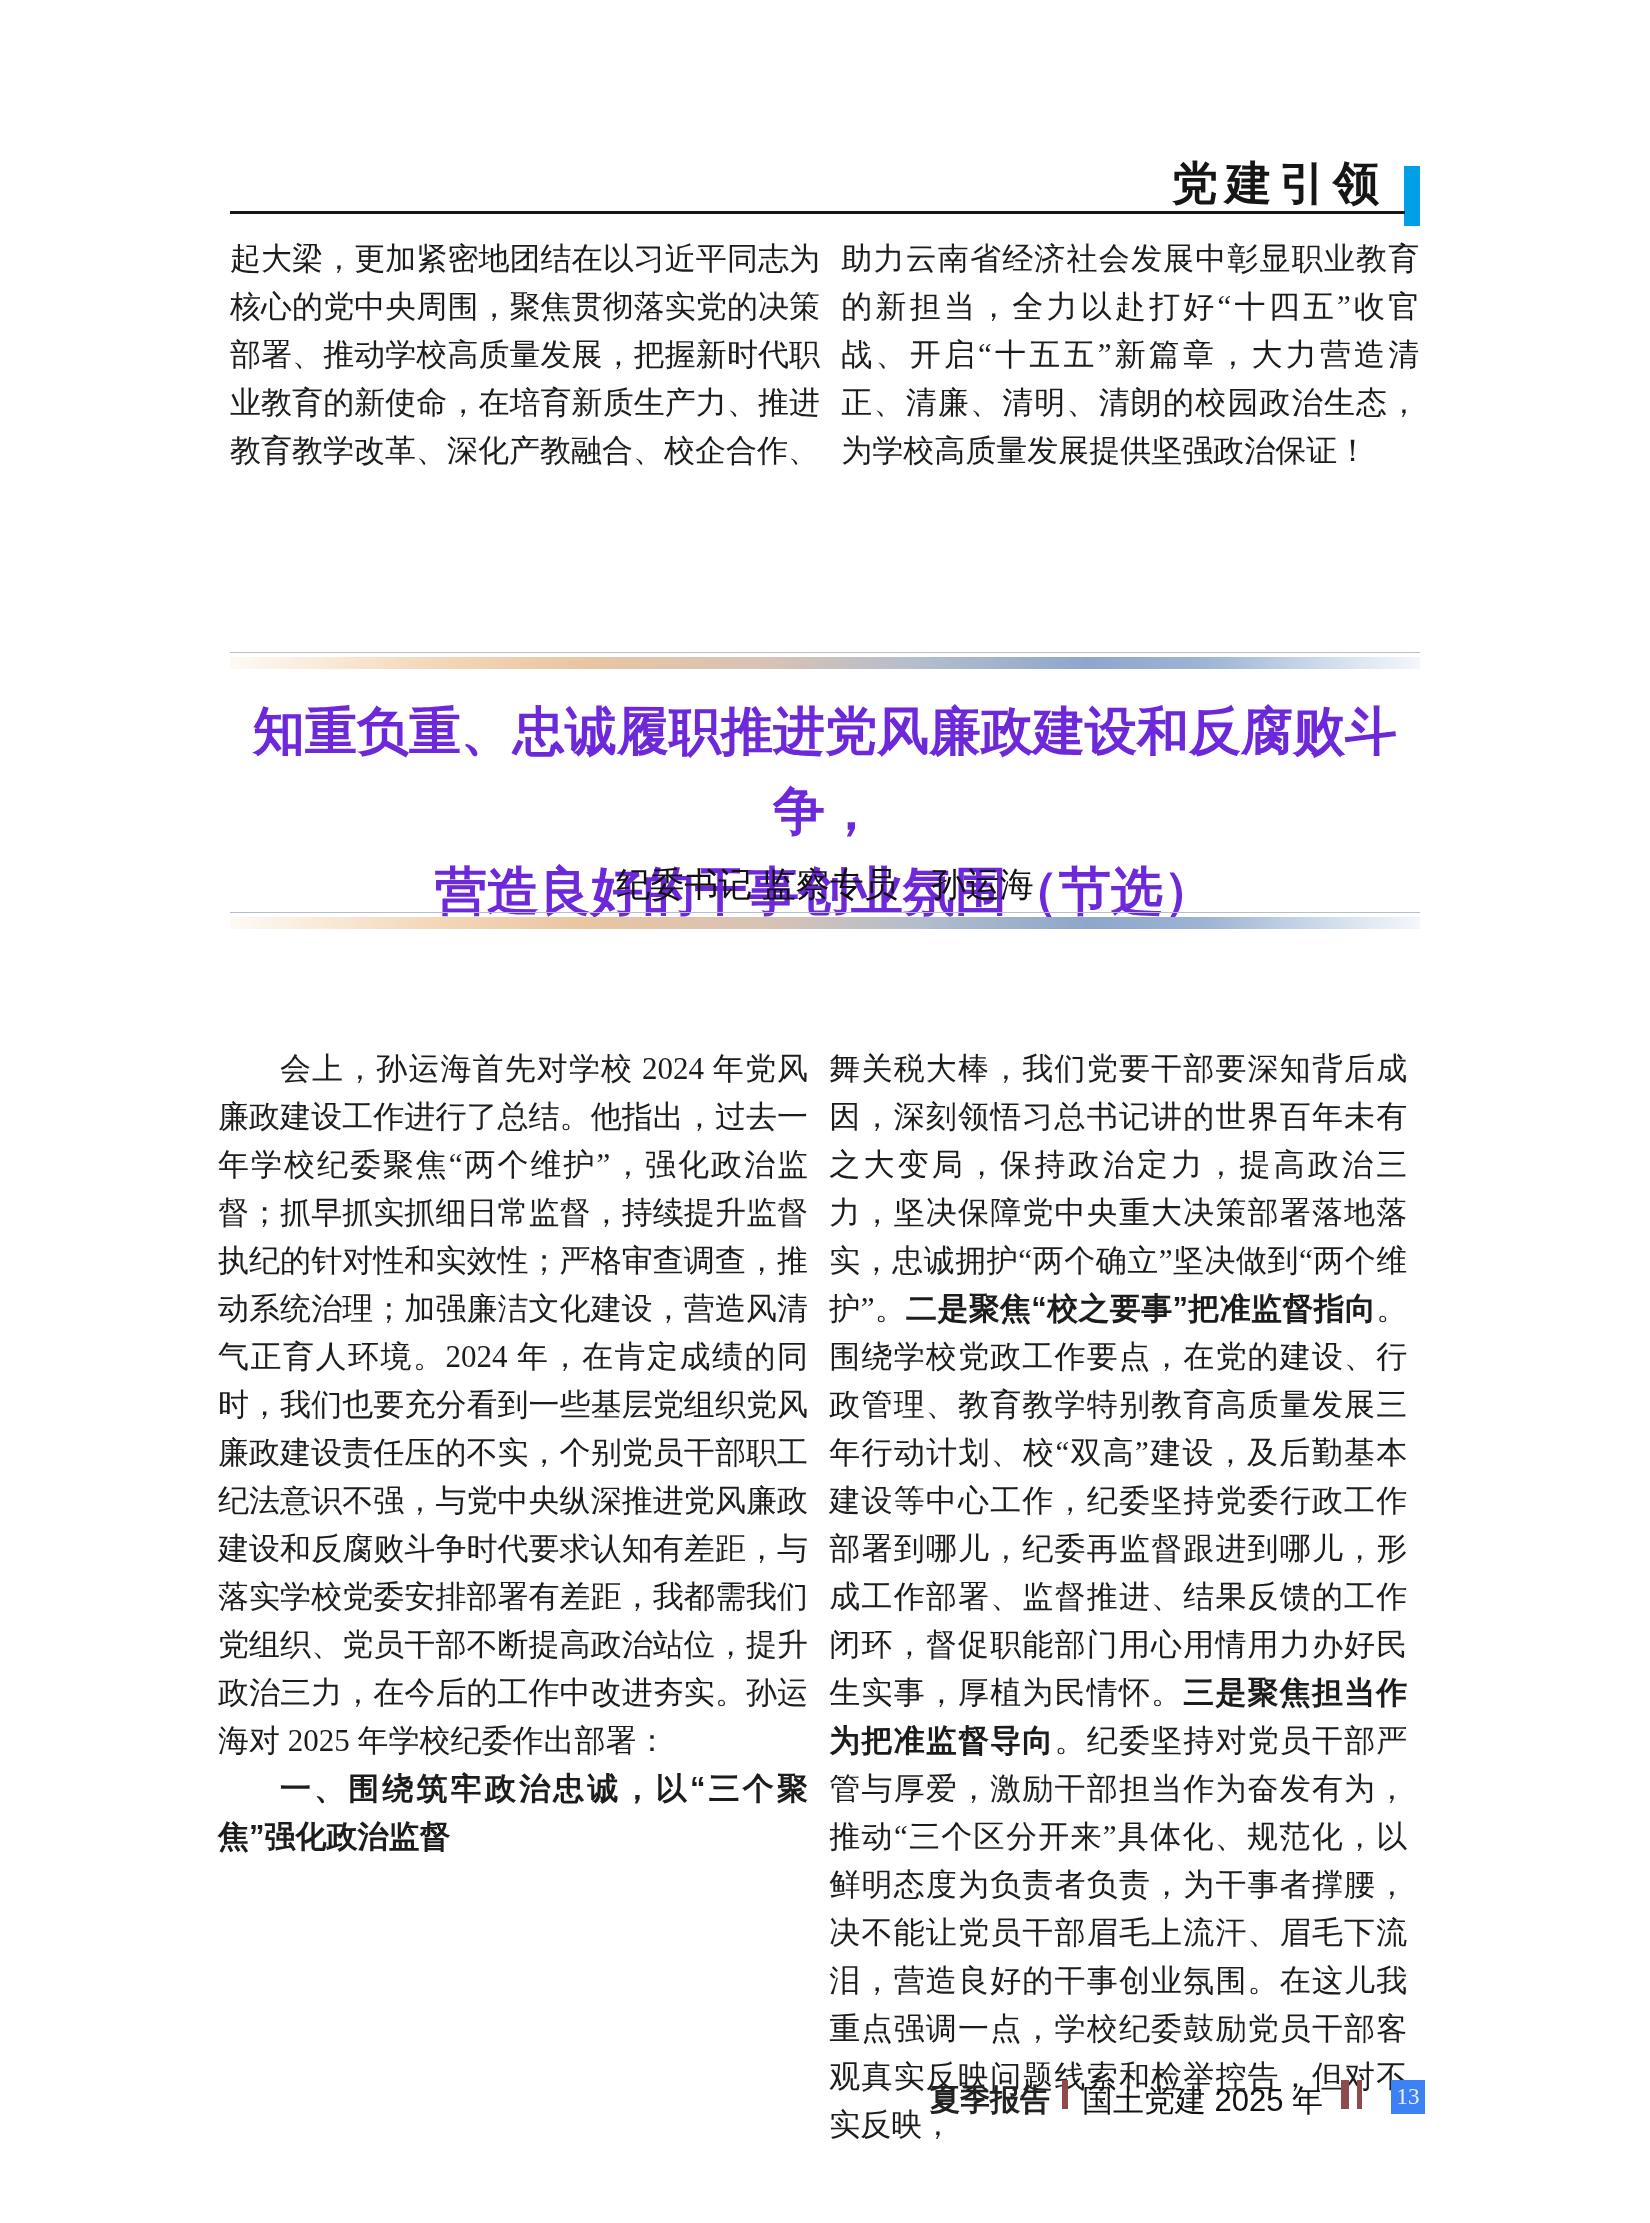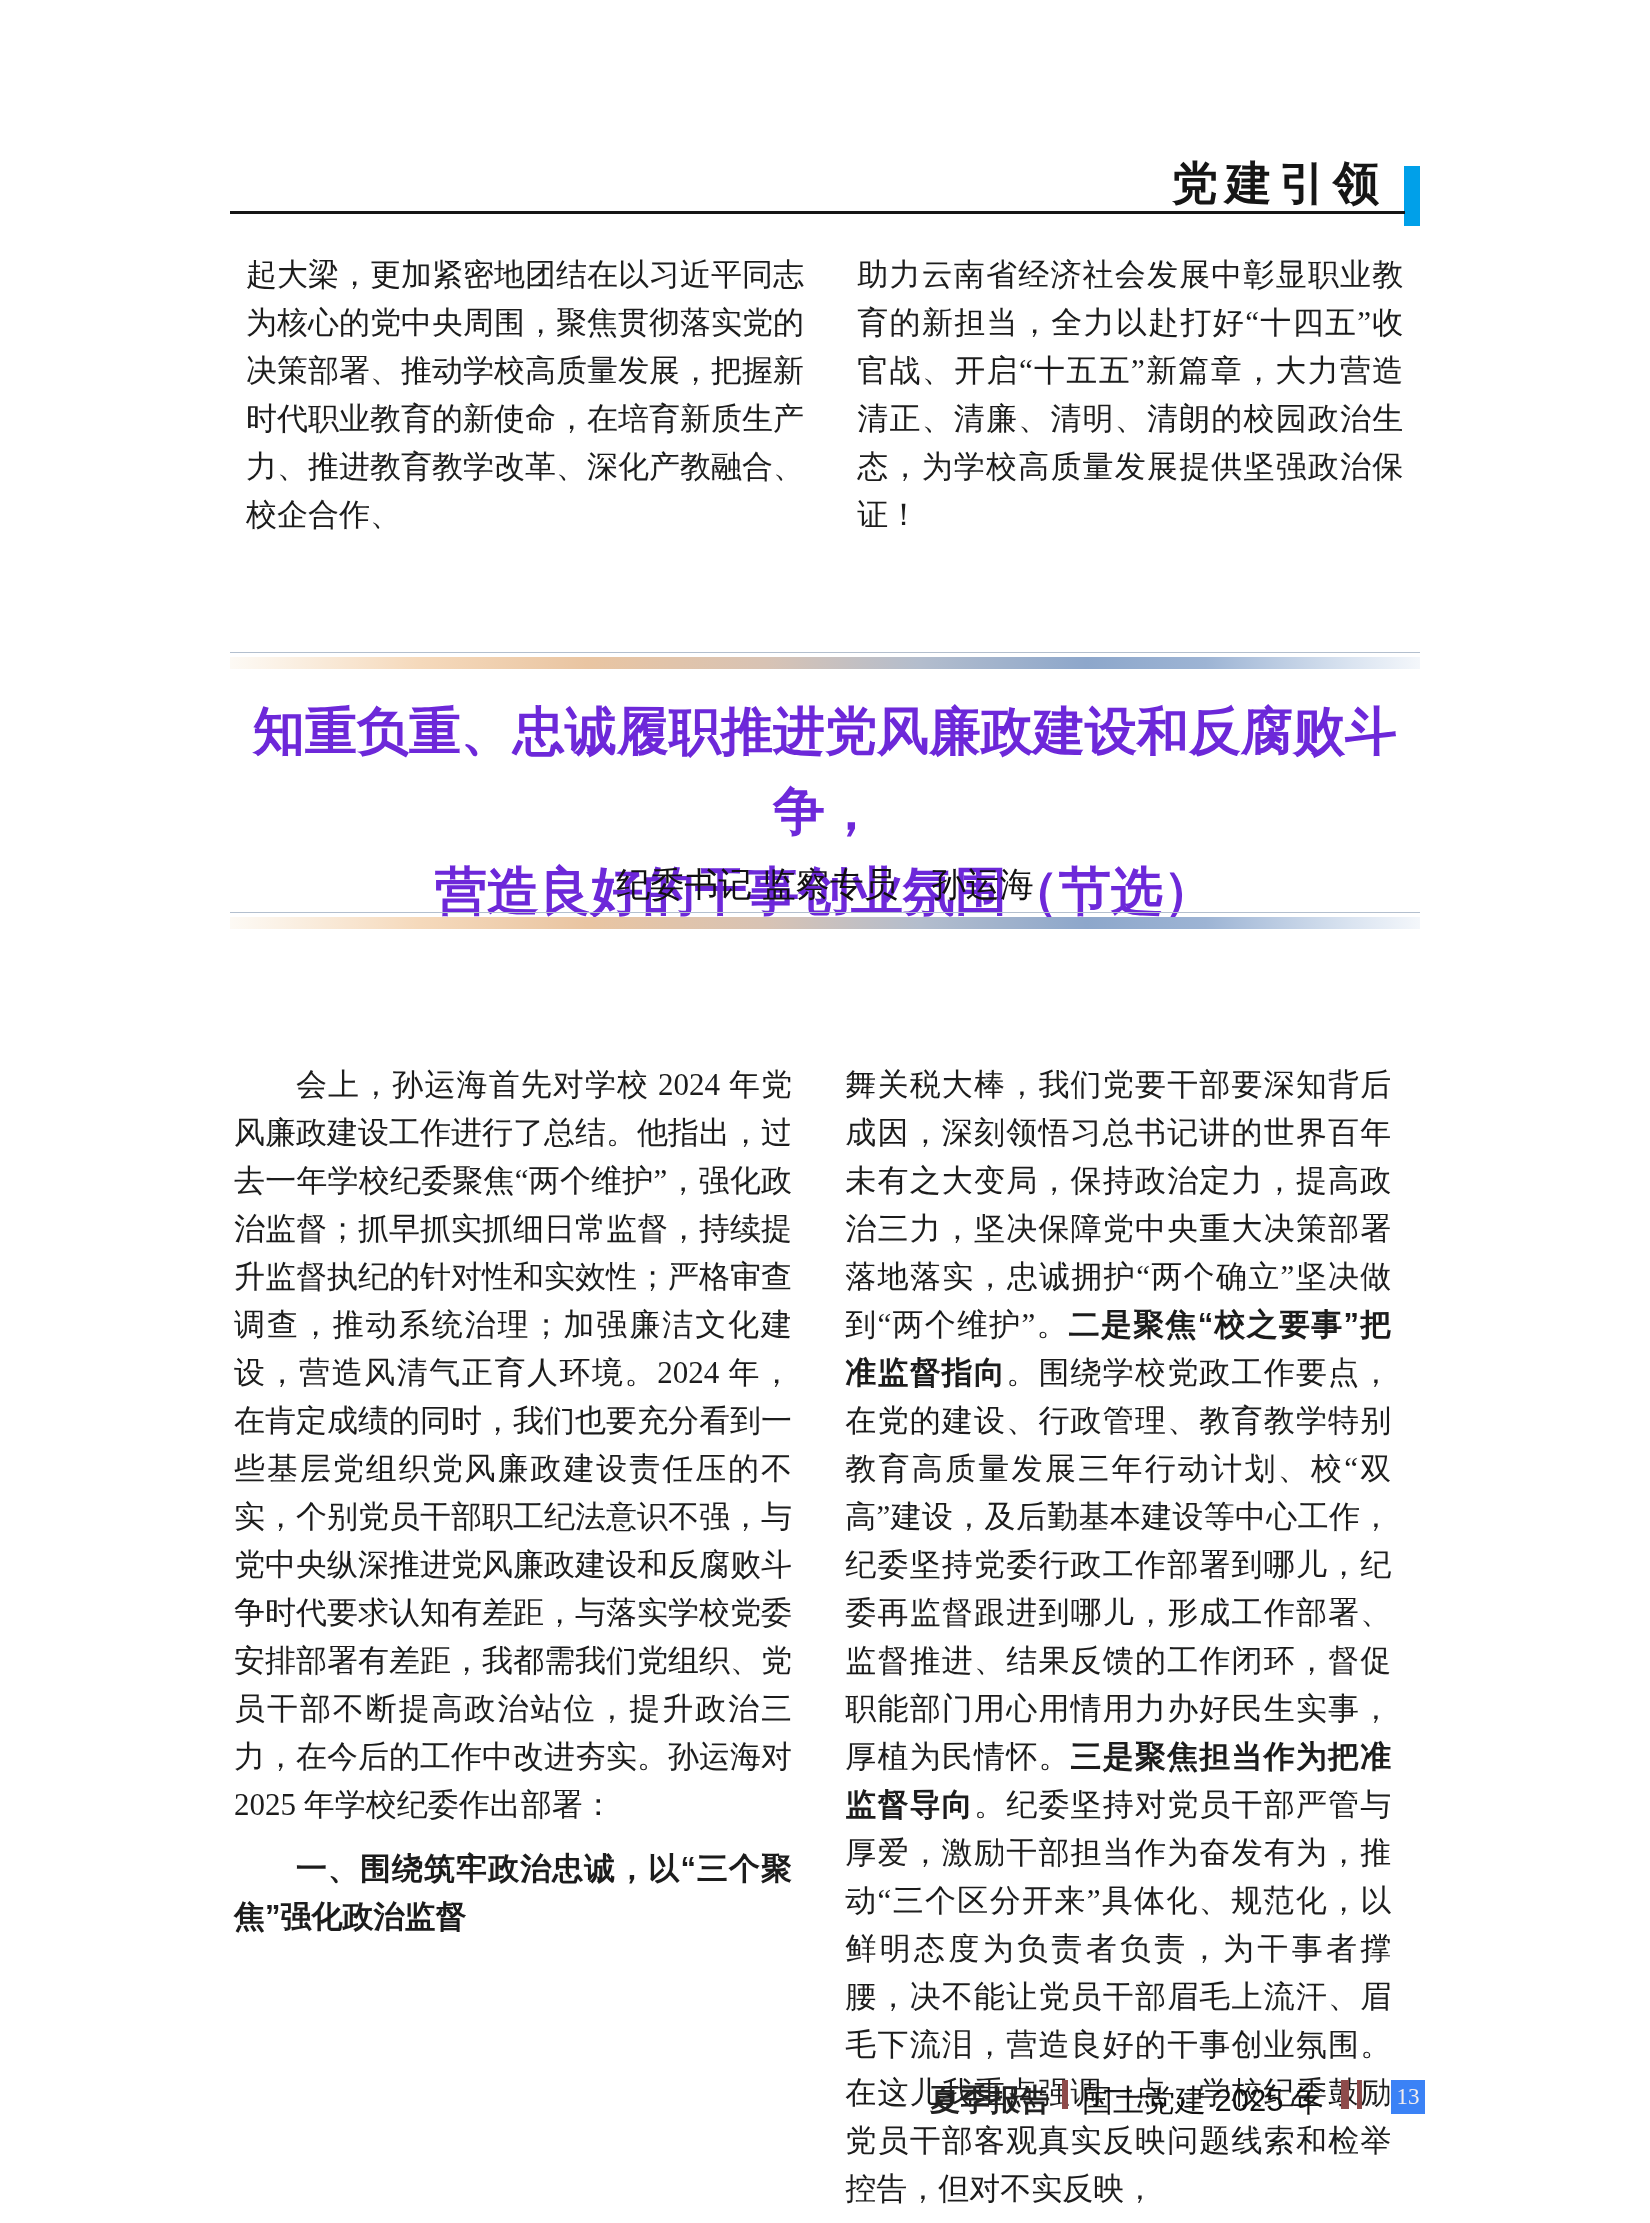--- a/index.html
+++ b/index.html
@@ -36,21 +36,21 @@
     top:235px;left:230px;width:1190px;
     display:flex;gap:21.3px;
   }
   .intro .col-l{width:590px;}
   .intro .col-r{width:578px;}
   .cn-body{
     font-size:31px;line-height:48px;
     text-align:justify;
     color:#1c1c1c;
   }
-  .cn-body p{margin:16px;}
+  .cn-body p{margin:0;}
 
   
   .grad{
     left:230px;width:1190px;height:19.4px;
     border-top:1.9px solid #b3bfce;
     box-sizing:border-box;
     padding-top:3.9px;
   }
   .grad .band{
     height:12.6px;

